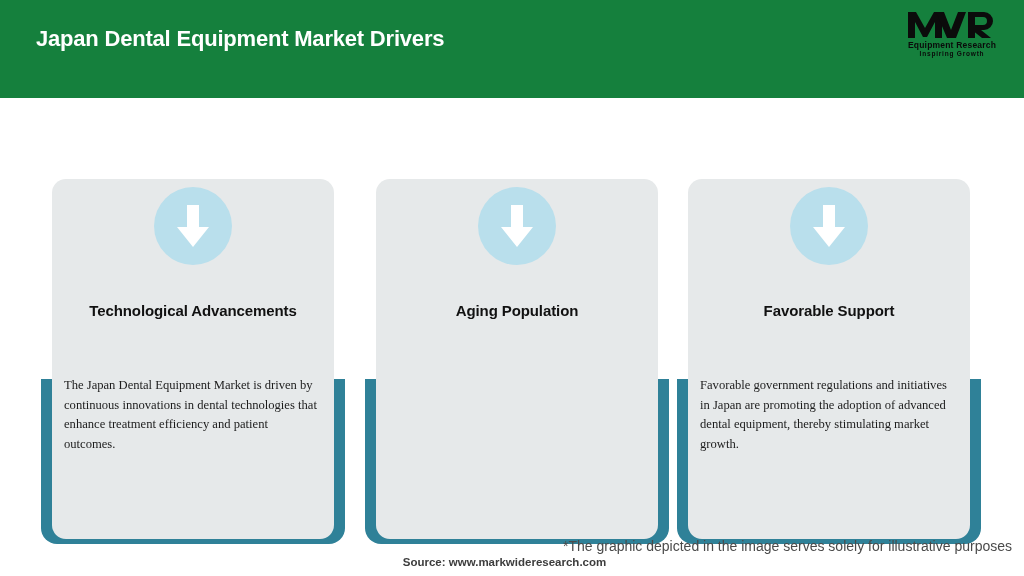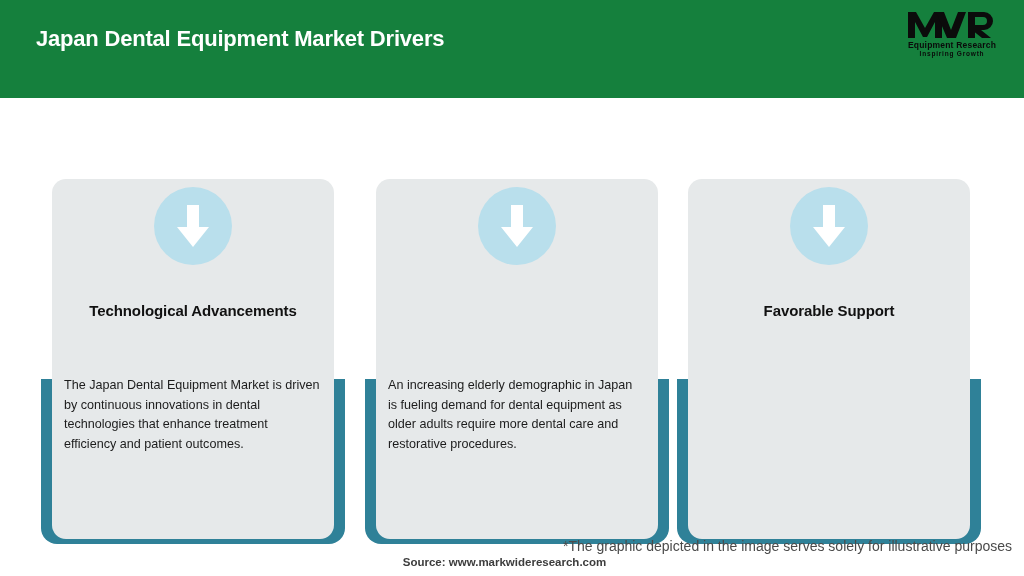--- a/index.html
+++ b/index.html
@@ -140,20 +140,21 @@
 
   .card-body {
     position: absolute;
     left: 12px;
     right: 14px;
     top: 197px;
     font-size: 12.6px;
     line-height: 19.5px;
     color: #1c1c1c;
     text-align: left;
+    font-family: Liberation Serif, serif;
   }
 
   
   .source {
     position: absolute;
     left: 0;
     top: 556px;
     width: 1009px;
     text-align: center;
     font-size: 11.5px;
@@ -207,32 +208,33 @@
   </div>
 
   <div class="card-wrap c1">
     <div class="bracket"></div>
     <div class="card">
       <div class="icon-circle">
         <svg width="40" height="46" viewBox="0 0 40 46">
           <polygon points="14,2 26,2 26,24 36,24 20,44 4,24 14,24" fill="#ffffff"></polygon>
         </svg>
       </div>
-      <div class="card-body">An increasing elderly demographic in Japan is fueling demand for dental equipment as older adults require more dental care and restorative procedures.</div>
+      <div class="card-heading">Aging Population</div>
     </div>
   </div>
 
   <div class="card-wrap c2">
     <div class="bracket"></div>
     <div class="card">
       <div class="icon-circle">
         <svg width="40" height="46" viewBox="0 0 40 46">
           <polygon points="14,2 26,2 26,24 36,24 20,44 4,24 14,24" fill="#ffffff"></polygon>
         </svg>
       </div>
       <div class="card-heading">Favorable Support</div>
+      <div class="card-body">Favorable government regulations and initiatives in Japan are promoting the adoption of advanced dental equipment, thereby stimulating market growth.</div>
     </div>
   </div>
 
 </div>
 
 <div class="source">Source: www.markwideresearch.com</div>
 <div class="disclaimer">*The graphic depicted in the image serves solely for illustrative purposes</div>
 
 </body></html>

